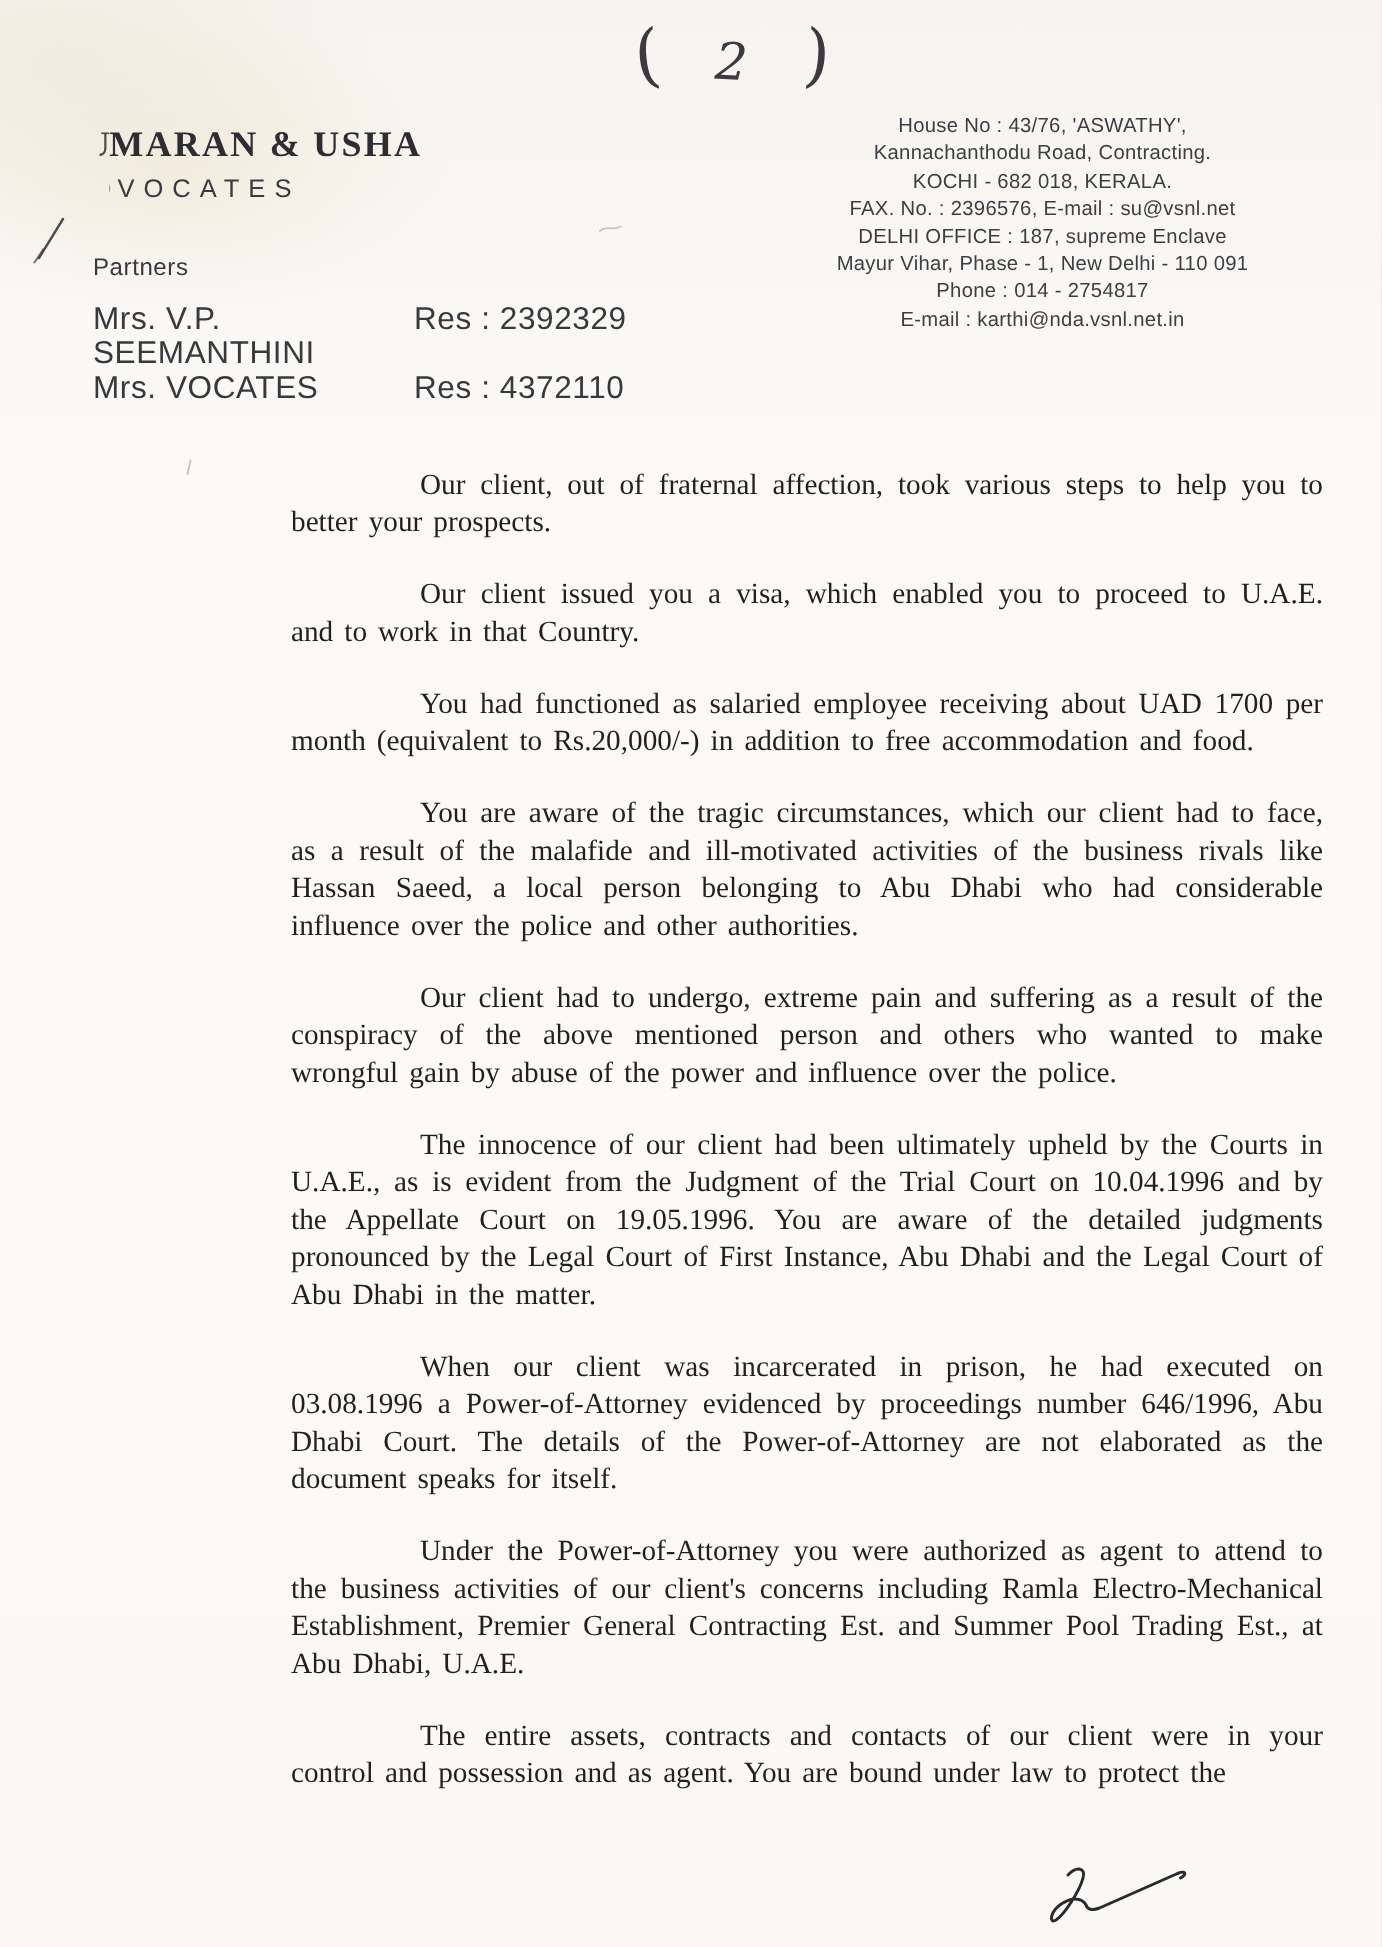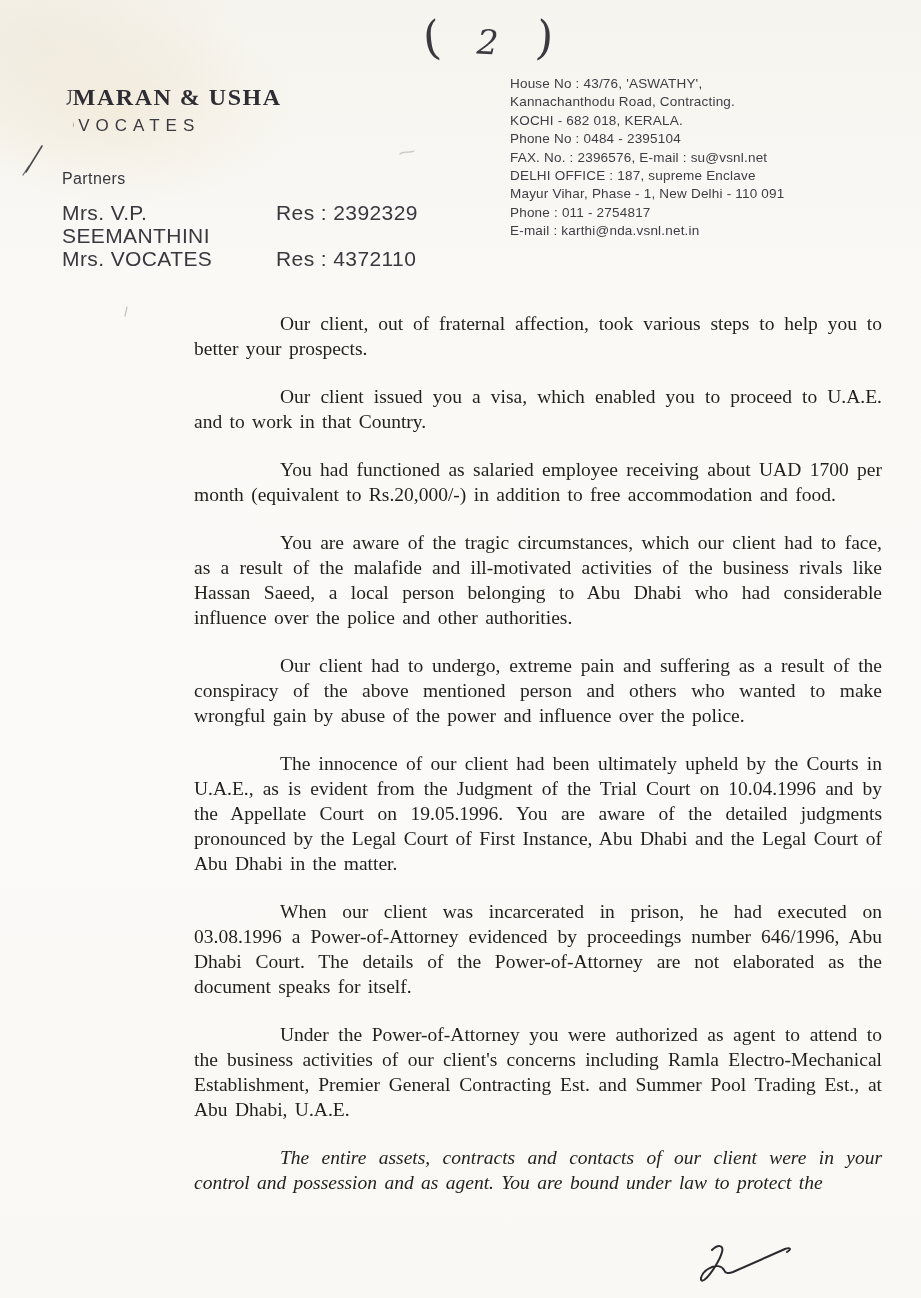--- a/index.html
+++ b/index.html
@@ -49,38 +49,38 @@
 
   .partners-label{position:absolute;top:170px;left:62px;font-size:16px;color:#39383e;letter-spacing:.4px;}
   .partners{position:absolute;top:201px;left:62px;font-size:21px;color:#39383e;}
   .partner-row{display:flex;line-height:23px;}
   .partner-row .p-name{width:214px;letter-spacing:.4px;}
   .partner-row .p-res{letter-spacing:.4px;}
 
   
   .addr{
     position:absolute;top:75px;right:41px;width:370px;
-    text-align:left;font-size:13.5px;line-height:18.4px;
+    text-align:center;font-size:13.5px;line-height:18.4px;
     color:#3e3d43;letter-spacing:.2px;
   }
 
   
   .slash-mark{position:absolute;left:22px;top:142px;width:26px;height:34px;}
   .tick-mark{position:absolute;left:398px;top:147px;width:18px;height:10px;opacity:.45;}
   .apos-mark{position:absolute;left:122px;top:306px;width:8px;height:12px;opacity:.5;}
 
   
   .body-text{
     position:absolute;top:311px;left:194px;width:688px;
     font-family:"Liberation Serif", serif;
     font-size:19.5px;line-height:25px;color:#221f1c;
     text-align:justify;word-spacing:2.5px;
   }
   .body-text p{margin:0 0 23px 0;text-indent:86px;}
-  .body-text p:last-child{margin-bottom:0;font-style:italic;}
+  .body-text p:last-child{margin-bottom:0;}
 
   .signature{position:absolute;left:686px;top:1236px;width:112px;height:50px;}
 </style>
 </head>
 <body>
 
 <div class="page">
 
   <div class="page-num">
     <span class="paren open">(</span>
@@ -115,25 +115,24 @@
     <div class="partner-row">
       <span class="p-name">Mrs. VOCATES</span>
       <span class="p-res">Res : 4372110</span>
     </div>
   </div>
 
   <div class="addr">
     <div>House No : 43/76, 'ASWATHY',</div>
     <div>Kannachanthodu Road, Contracting.</div>
     <div>KOCHI - 682 018, KERALA.</div>
-    <div>Phone No : 0484 - 2395104</div>
     <div>FAX. No. : 2396576, E-mail : su@vsnl.net</div>
     <div>DELHI OFFICE : 187, supreme Enclave</div>
     <div>Mayur Vihar, Phase - 1, New Delhi - 110 091</div>
-    <div>Phone : 011 - 2754817</div>
+    <div>Phone : 014 - 2754817</div>
     <div>E-mail : karthi@nda.vsnl.net.in</div>
   </div>
 
   <div class="body-text">
     <p>Our client, out of fraternal affection, took various steps to help you to better your prospects.</p>
     <p>Our client issued you a visa, which enabled you to proceed to U.A.E. and to work in that Country.</p>
     <p>You had functioned as salaried employee receiving about UAD 1700 per month (equivalent to Rs.20,000/-) in addition to free accommodation and food.</p>
     <p>You are aware of the tragic circumstances, which our client had to face, as a result of the malafide and ill-motivated activities of the business rivals like Hassan Saeed, a local person belonging to Abu Dhabi who had considerable influence over the police and other authorities.</p>
     <p>Our client had to undergo, extreme pain and suffering as a result of the conspiracy of the above mentioned person and others who wanted to make wrongful gain by abuse of the power and influence over the police.</p>
     <p>The innocence of our client had been ultimately upheld by the Courts in U.A.E., as is evident from the Judgment of the Trial Court on 10.04.1996 and by the Appellate Court on 19.05.1996. You are aware of the detailed judgments pronounced by the Legal Court of First Instance, Abu Dhabi and the Legal Court of Abu Dhabi in the matter.</p>

